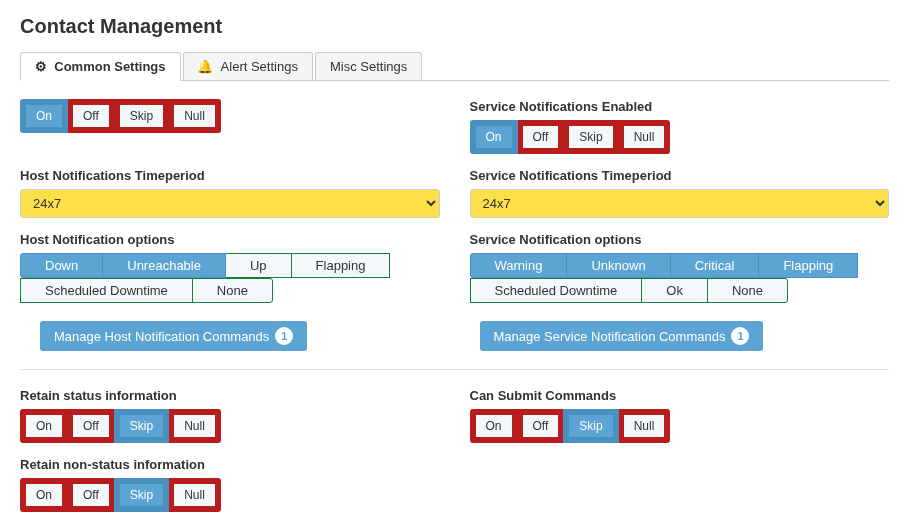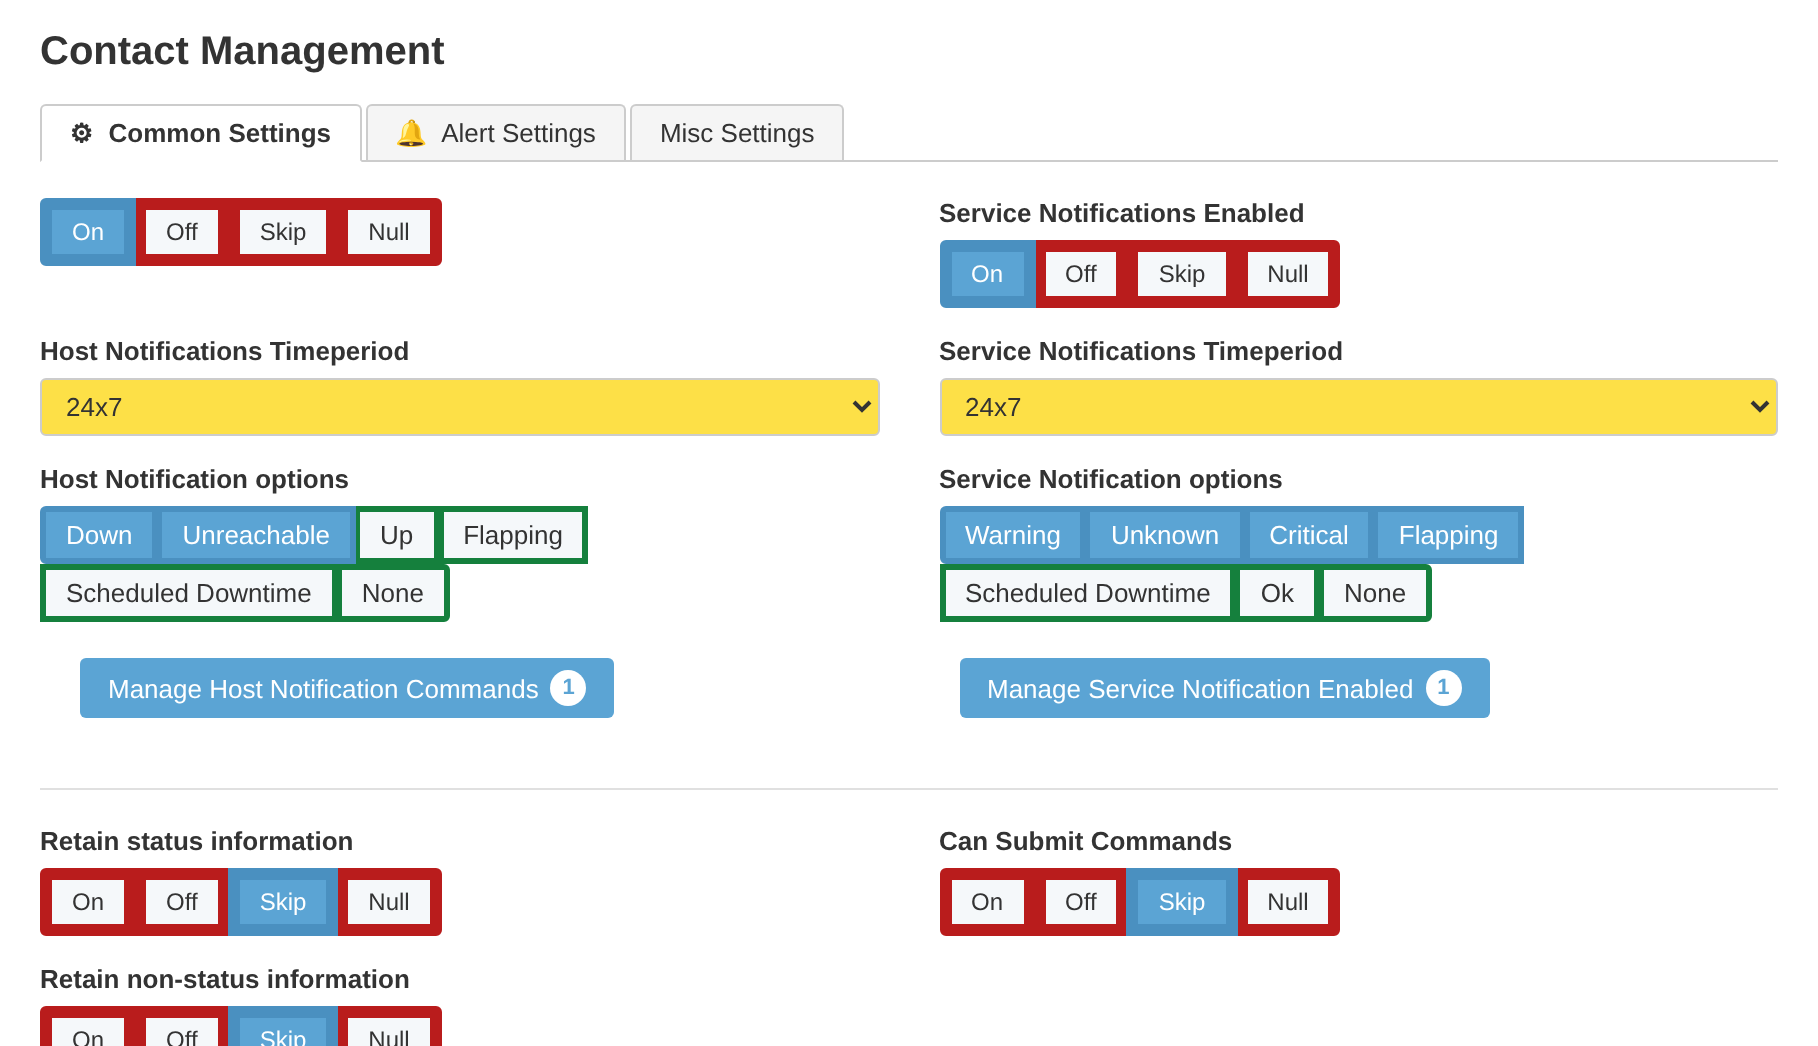--- a/index.html
+++ b/index.html
@@ -88,22 +88,22 @@
       background: #fde047;
       color: #333;
       appearance: auto;
     }
     .notification-options {
       display: flex;
       flex-wrap: wrap;
       gap: 0;
     }
     .opt-btn {
-      padding: 4px 10px;
-      border: 3px solid #15803d;
+      padding: 4px 24px;
+      border: 1px solid #15803d;
       background: #f5f8fa;
       color: #333;
       cursor: pointer;
       font-size: 13px;
       margin-right: -1px;
     }
     .opt-btn:first-child { border-radius: 3px 0 0 3px; }
     .opt-btn:last-child { border-radius: 0 3px 3px 0; margin-right: 0; }
     .opt-btn.active {
       background: #5ba4d4;
@@ -254,32 +254,32 @@
       <button class="opt-btn active">Critical</button>
       <button class="opt-btn active">Flapping</button>
       <button class="opt-btn">Scheduled Downtime</button>
       <button class="opt-btn">Ok</button>
       <button class="opt-btn">None</button>
     </div>
   </div>
 
 </div>
 
-<div class="two-col" style="margin-bottom: 35px; padding-left: 20px;">
+<div class="two-col" style="margin-bottom: 18px; padding-left: 20px;">
 
   <div>
     <button class="manage-btn">
       <span>Manage Host Notification Commands</span>
       <span class="badge">1</span>
     </button>
   </div>
 
   <div>
     <button class="manage-btn">
-      <span>Manage Service Notification Enabled</span>
+      <span>Manage Service Notification Commands</span>
       <span class="badge">1</span>
     </button>
   </div>
 
 </div>
 
 <hr class="section-divider">
 
 <div class="two-col">
 

